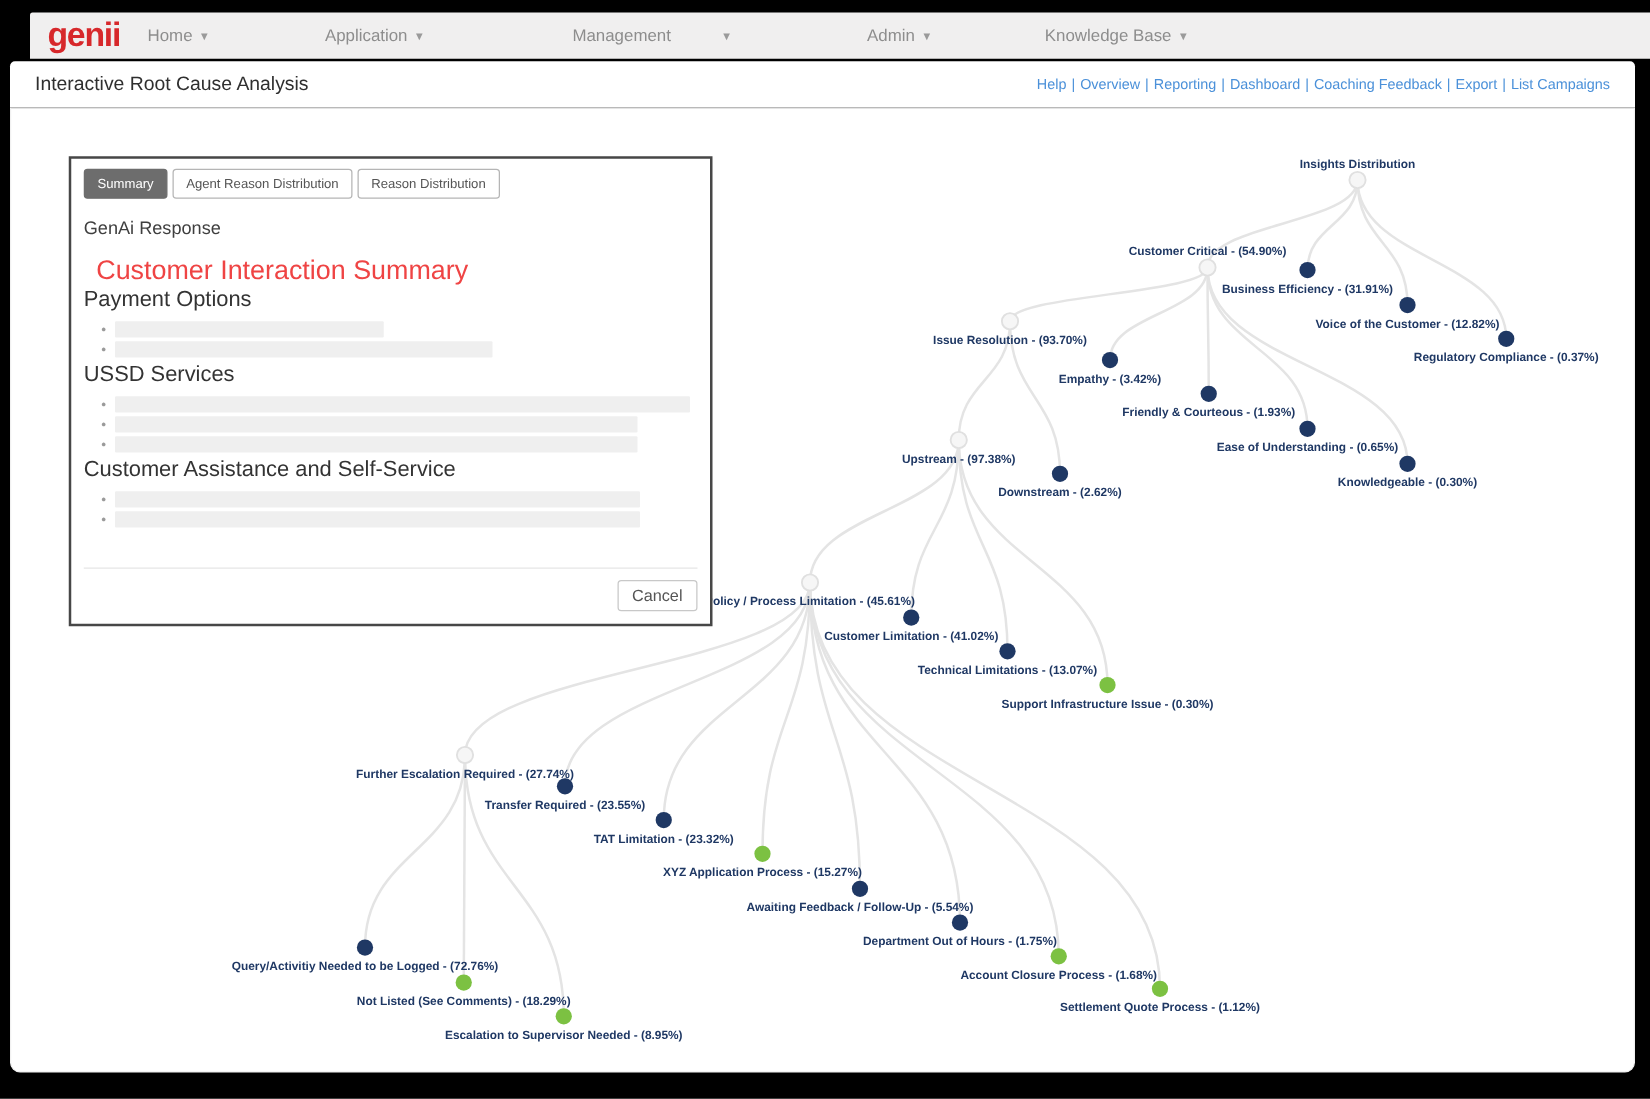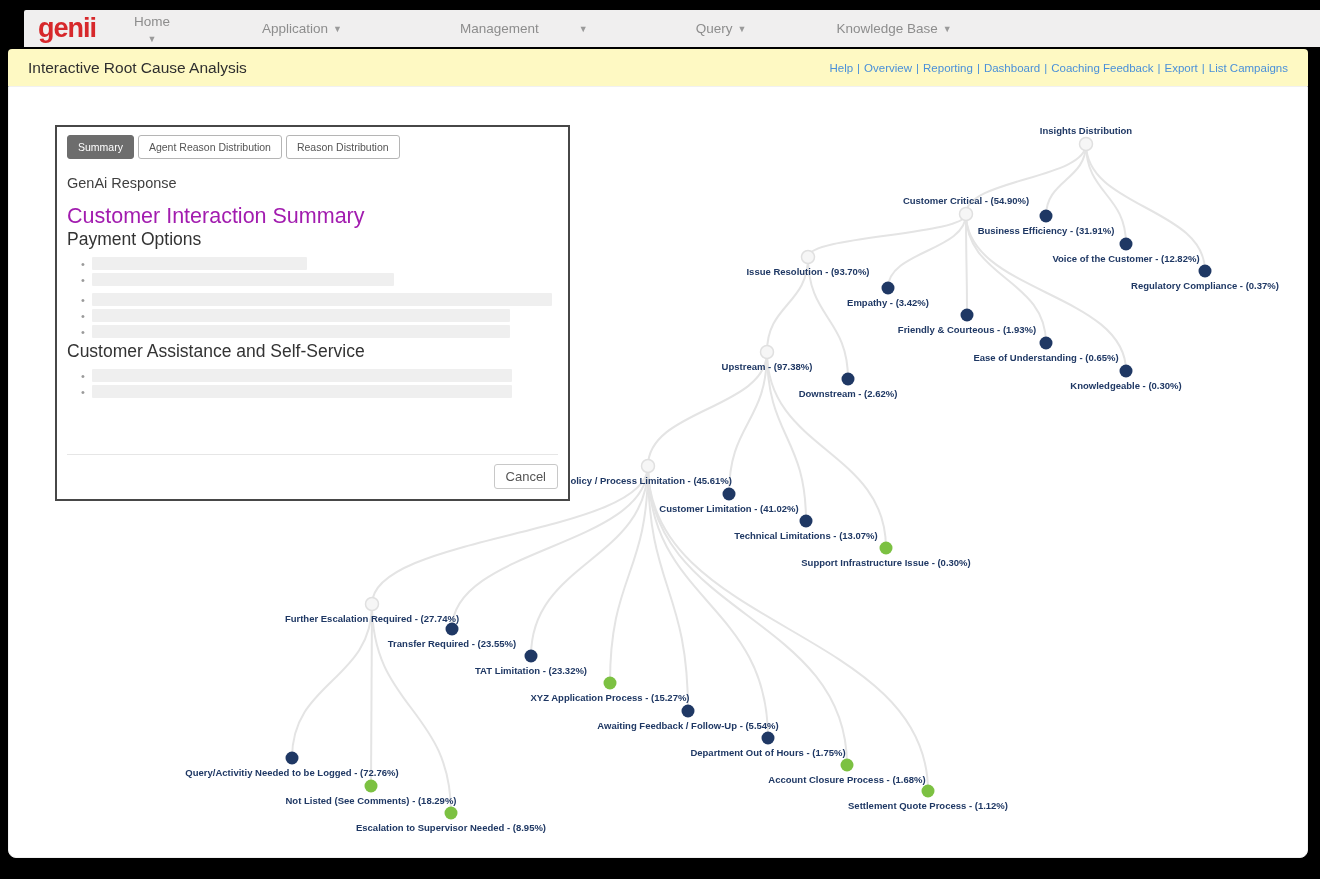--- a/index.html
+++ b/index.html
@@ -20,30 +20,30 @@
     color:#d7282b; font-size:27px; font-weight:800; letter-spacing:-1px;
     margin-left:14px; line-height:1;
   }
   .nav-items { display:flex; align-items:center; }
   .nav-item {
     color:#8d8d8d; font-size:13.5px; cursor:pointer; white-space:nowrap;
     display:flex; align-items:center; gap:5px;
   }
   .nav-item .caret { font-size:9px; color:#9a9a9a; }
   
-  .nav-item:nth-child(1){ margin-left:38px;flex-direction:column; }
+  .nav-item:nth-child(1){ margin-left:22px; }
   .nav-item:nth-child(2){ margin-left:92px; }
   .nav-item:nth-child(3){ margin-left:118px;gap:40px; }
   .nav-item:nth-child(4){ margin-left:108px; }
   .nav-item:nth-child(5){ margin-left:90px;text-align:right; }
 
   
   .titlebar {
     position:absolute; left:8px; top:49px; width:1300px; height:37px;
-    background:#fef9c3; display:flex; align-items:center; justify-content:space-between;
+    background:#ffffff; display:flex; align-items:center; justify-content:space-between;
     border-radius:4px 4px 0 0; padding:0 20px;
   }
   .page-title { color:#2f2f2f; font-size:15.5px; }
   .header-links { font-size:11.5px; color:#4a90d9; white-space:nowrap; }
   .header-links a { color:#4a90d9; text-decoration:none; cursor:pointer; }
   .header-links .sep { color:#4a90d9; margin:0 4px; }
 
   
   .main {
     position:absolute; left:8px; top:86px; width:1300px; height:772px;
@@ -68,21 +68,21 @@
     background:#fff; border:2px solid #474747; z-index:10;
     display:flex; flex-direction:column; padding:8px 10px 10px 10px;
   }
   .tabs { display:flex; gap:4px;align-items:center; }
   .tab {
     font-size:10.5px; color:#555; background:#fff; border:1px solid #b5b5b5;
     border-radius:3px; padding:5px 10px; cursor:pointer; white-space:nowrap;
   }
   .tab.active { background:#6d6d6d; color:#fff; border-color:#6d6d6d; }
   .modal-subtitle { color:#3f3f3f; font-size:14.5px; margin-top:16px; }
-  .modal-title { color:#a21caf; font-size:21.5px; font-weight:400; margin-top:13px; }
+  .modal-title { color:#ef4444; font-size:21.5px; font-weight:400; margin-top:13px;margin-left:10px; }
   .section-heading { color:#333; font-size:17.5px; font-weight:400; margin-top:0; }
   ul.redactions { list-style:none; margin-top:7px; padding-left:14px; }
   ul.redactions li { display:flex; align-items:center; margin:3px 0; }
   ul.redactions li .dot { color:#9a9a9a; font-size:11px; width:11px; }
   ul.redactions li .bar { height:13px; background:#efefef; border-radius:1px; }
   .modal-footer {
     margin-top:auto; border-top:1px solid #e6e6e6; padding-top:9px;
     display:flex; justify-content:flex-end;
   }
   .cancel-btn {
@@ -103,21 +103,21 @@
       </div>
       <div class="nav-item">
         <span>Application</span>
         <span class="caret">▼</span>
       </div>
       <div class="nav-item">
         <span>Management</span>
         <span class="caret">▼</span>
       </div>
       <div class="nav-item">
-        <span>Query</span>
+        <span>Admin</span>
         <span class="caret">▼</span>
       </div>
       <div class="nav-item">
         <span>Knowledge Base</span>
         <span class="caret">▼</span>
       </div>
     </div>
 </div>
 
 <div class="titlebar">
@@ -229,20 +229,21 @@
       <ul class="redactions">
         <li>
           <span class="dot">•</span>
           <span class="bar" style="width: 215px;"></span>
         </li>
         <li>
           <span class="dot">•</span>
           <span class="bar" style="width: 302px;"></span>
         </li>
       </ul>
+      <div class="section-heading">USSD Services</div>
       <ul class="redactions">
         <li>
           <span class="dot">•</span>
           <span class="bar" style="width: 460px;"></span>
         </li>
         <li>
           <span class="dot">•</span>
           <span class="bar" style="width: 418px;"></span>
         </li>
         <li>

